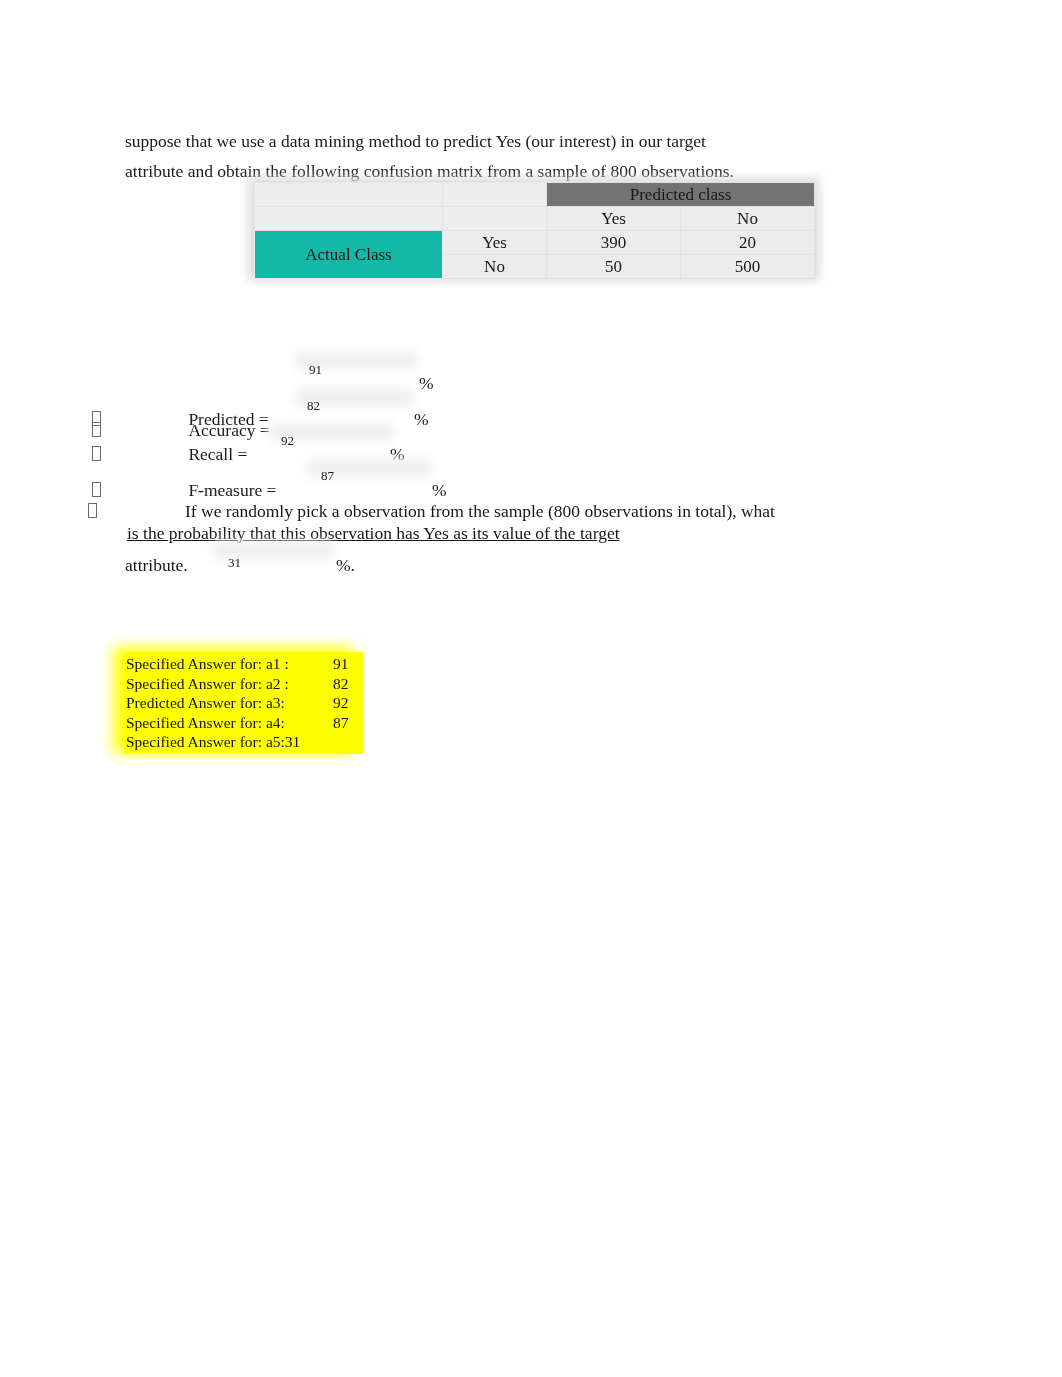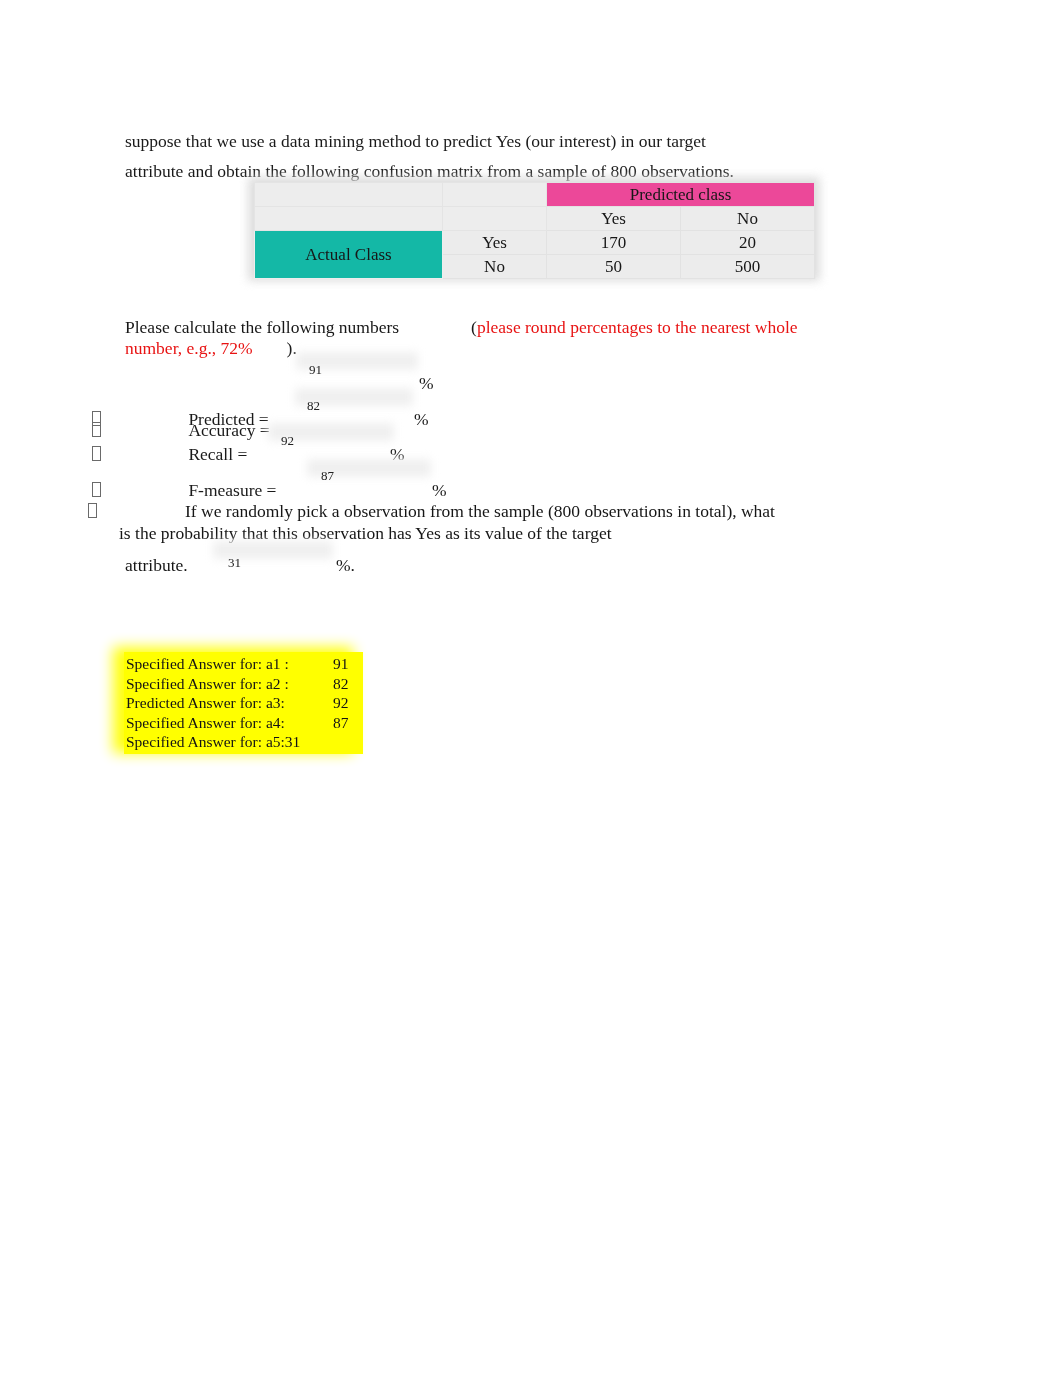--- a/index.html
+++ b/index.html
@@ -70,21 +70,21 @@
     height: 23px;
     background: #ececec;
     border: 1px solid #e2e2e2;
   }
   .cmatrix td.blankcell { background: #ededed; border-color: #e4e4e4; }
   .cmatrix td.actual {
     background: #14b8a6;
     border-color: #ededed;
     filter: blur(0.4px);
   }
-  .cmatrix td.pred-head { background: #ec4899; }
+  .cmatrix td.pred-head { background: #737373; }
   .col-a { width: 188px; }
   .col-b { width: 104px; }
   .col-c { width: 134px; }
   .col-d { width: 134px; }
 
   
   .instr {
     position: absolute;
     left: 125px;
     top: 317px;
@@ -205,36 +205,32 @@
         </tr>
         <tr>
           <td class="blankcell"></td>
           <td class="blankcell"></td>
           <td>Yes</td>
           <td>No</td>
         </tr>
         <tr>
           <td class="actual" rowspan="2">Actual Class</td>
           <td>Yes</td>
-          <td>170</td>
+          <td>390</td>
           <td>20</td>
         </tr>
         <tr>
           <td>No</td>
           <td>50</td>
           <td>500</td>
         </tr>
       </tbody>
     </table>
   </div>
 
-  <div class="instr">
-    <span class="blk">Please calculate the following numbers</span><span class="instr-gap"></span><span class="blk">(</span><span class="red">please round percentages to the nearest whole</span><br>
-    <span class="red">number, e.g., 72%</span><span class="instr-gap2"></span><span class="blk">).</span>
-  </div>
 
   <div class="field" style="left:296px; top:352px; width:122px; height:18px;"></div>
   <div class="brow" style="left:92px; top:373px;margin-top:47px;">
     <span class="tofu"></span>
     <span class="blabel" style="margin-left:83px;">Accuracy =</span>
   </div>
   <div class="ansval" style="left:309px; top:363px;">91</div>
   <div class="pct" style="left:419px; top:373px;">%</div>
 
   <div class="field" style="left:295px; top:388px; width:118px; height:18px;"></div>
@@ -256,21 +252,21 @@
   <div class="field" style="left:307px; top:459px; width:124px; height:18px;"></div>
   <div class="brow" style="left:92px; top:480px;">
     <span class="tofu"></span>
     <span class="blabel" style="margin-left:83px;">F-measure =</span>
   </div>
   <div class="ansval" style="left:321px; top:469px;">87</div>
   <div class="pct" style="left:432px; top:480px;">%</div>
 
   <div class="lastq">
     <span class="tofu"></span><span class="indent"></span><span>If we randomly pick a observation from the sample (800 observations in total), what</span><br>
-    <span style="display:inline-block;margin-left:31px;">is the probability that this observation has Yes as its value of the target</span>
+    <span style="display:inline-block;margin-left:39px;text-decoration:underline;">is the probability that this observation has Yes as its value of the target</span>
   </div>
   <div class="field" style="left:213px; top:541px; width:120px; height:18px;"></div>
   <div class="attr-line">attribute.</div>
   <div class="ansval" style="left:228px; top:556px;">31</div>
   <div class="pct" style="left:336px; top:555px;">%.</div>
 
   <div class="keyglow"></div>
   <div class="keybox">
     <span class="keyrow">
       <span class="klabel">Specified Answer for: a1 :</span>

